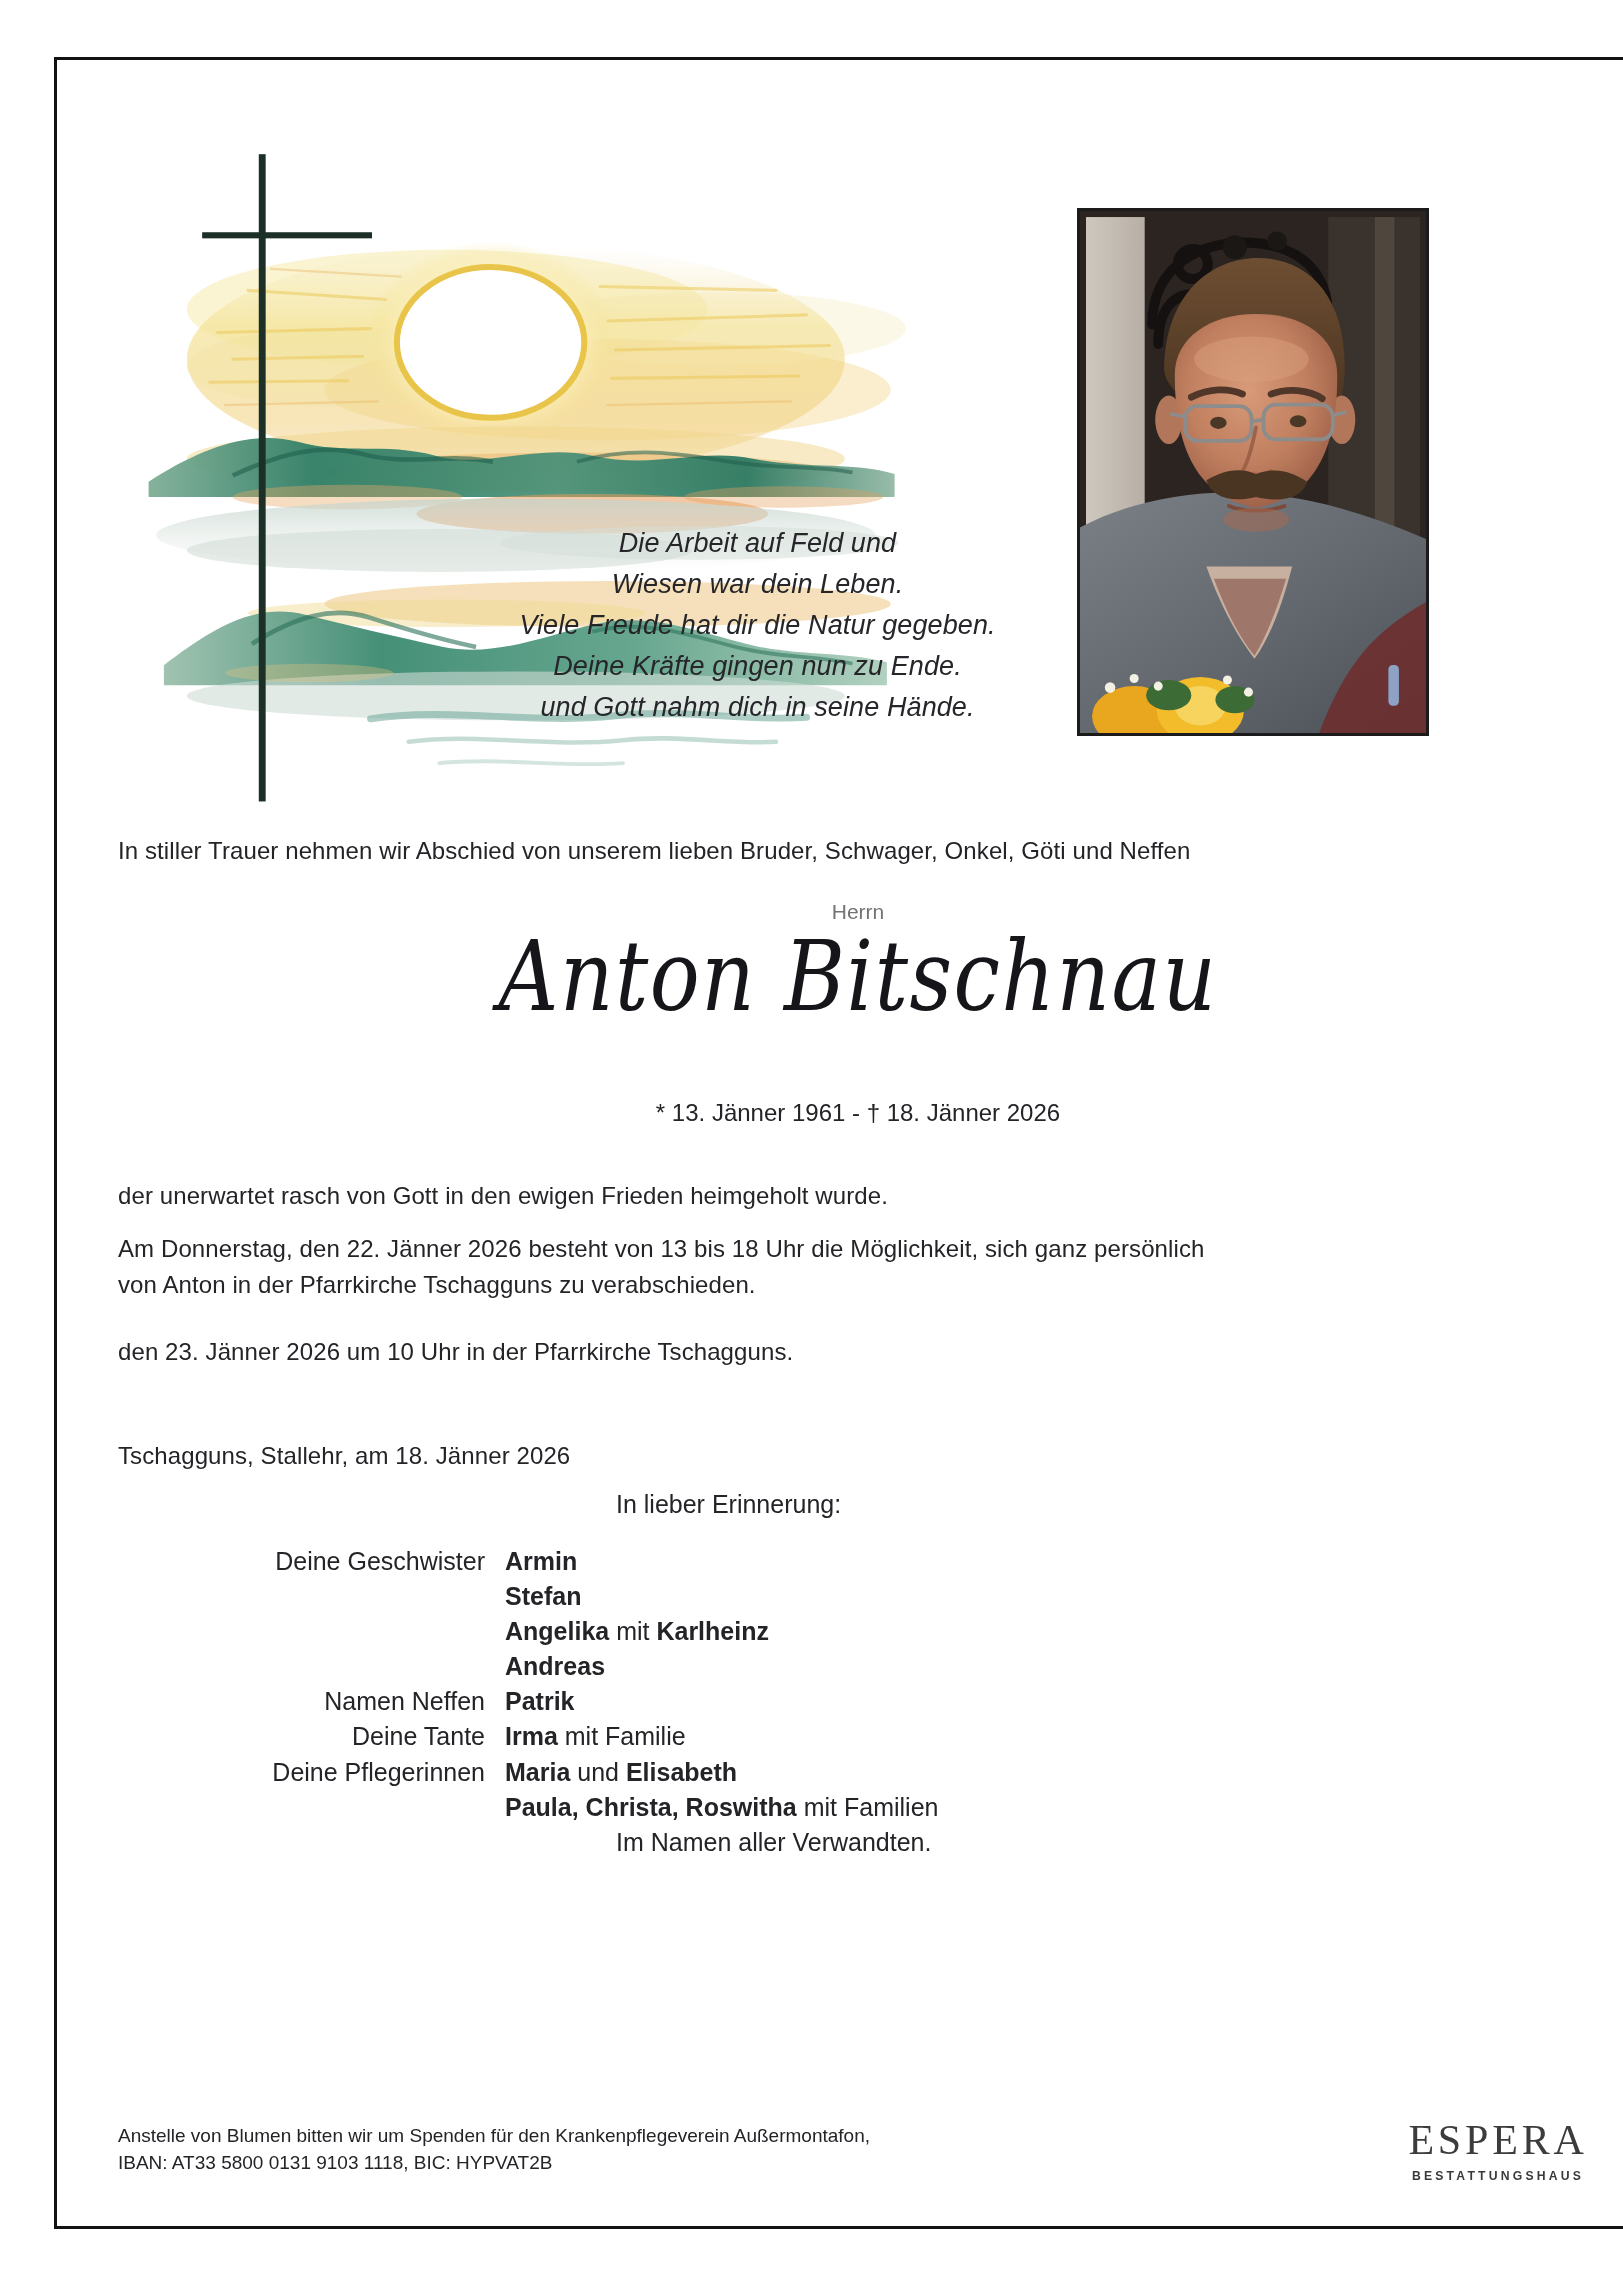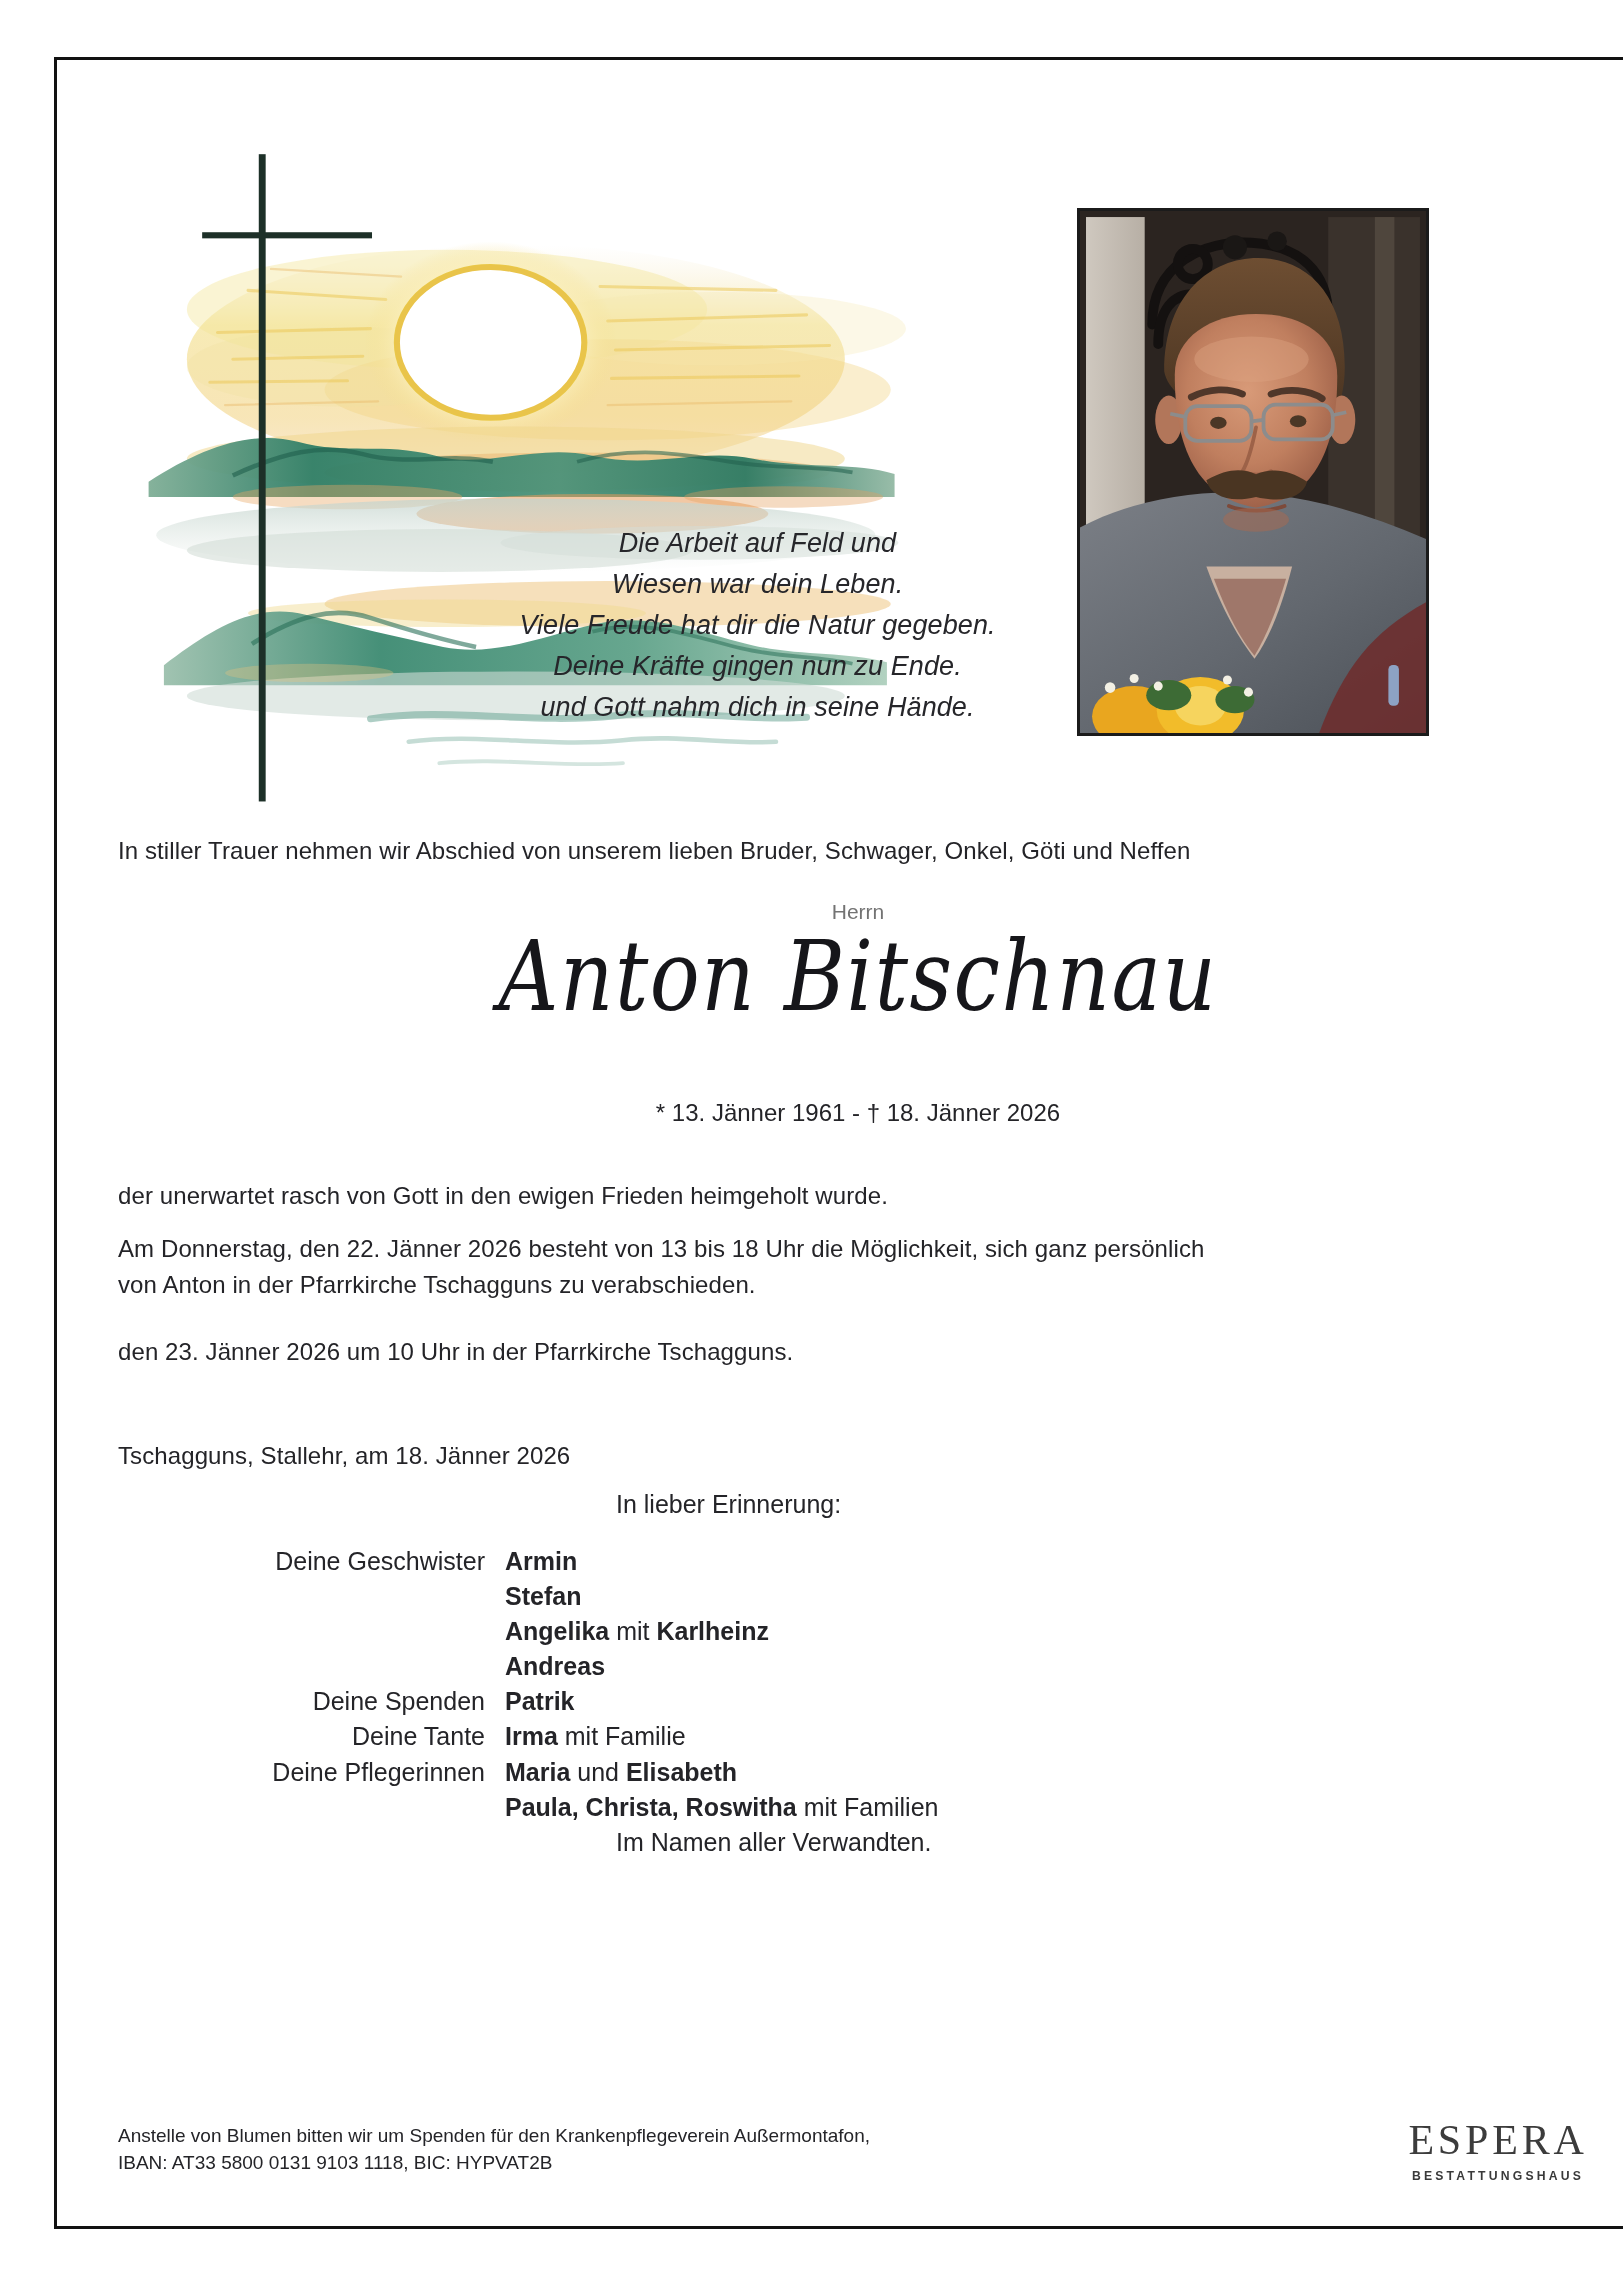--- a/index.html
+++ b/index.html
@@ -454,21 +454,21 @@
       </tr>
       <tr>
         <td class="rel"></td>
         <td class="nm"><b>Angelika</b><span> mit </span><b>Karlheinz</b></td>
       </tr>
       <tr>
         <td class="rel"></td>
         <td class="nm"><b>Andreas</b><span></span></td>
       </tr>
       <tr>
-        <td class="rel">Deine Spenden</td>
+        <td class="rel">Namen Neffen</td>
         <td class="nm"><b>Patrik</b><span></span></td>
       </tr>
       <tr>
         <td class="rel">Deine Tante</td>
         <td class="nm"><b>Irma</b><span> mit Familie</span></td>
       </tr>
       <tr>
         <td class="rel">Deine Pflegerinnen</td>
         <td class="nm"><b>Maria</b><span> und </span><b>Elisabeth</b></td>
       </tr>

